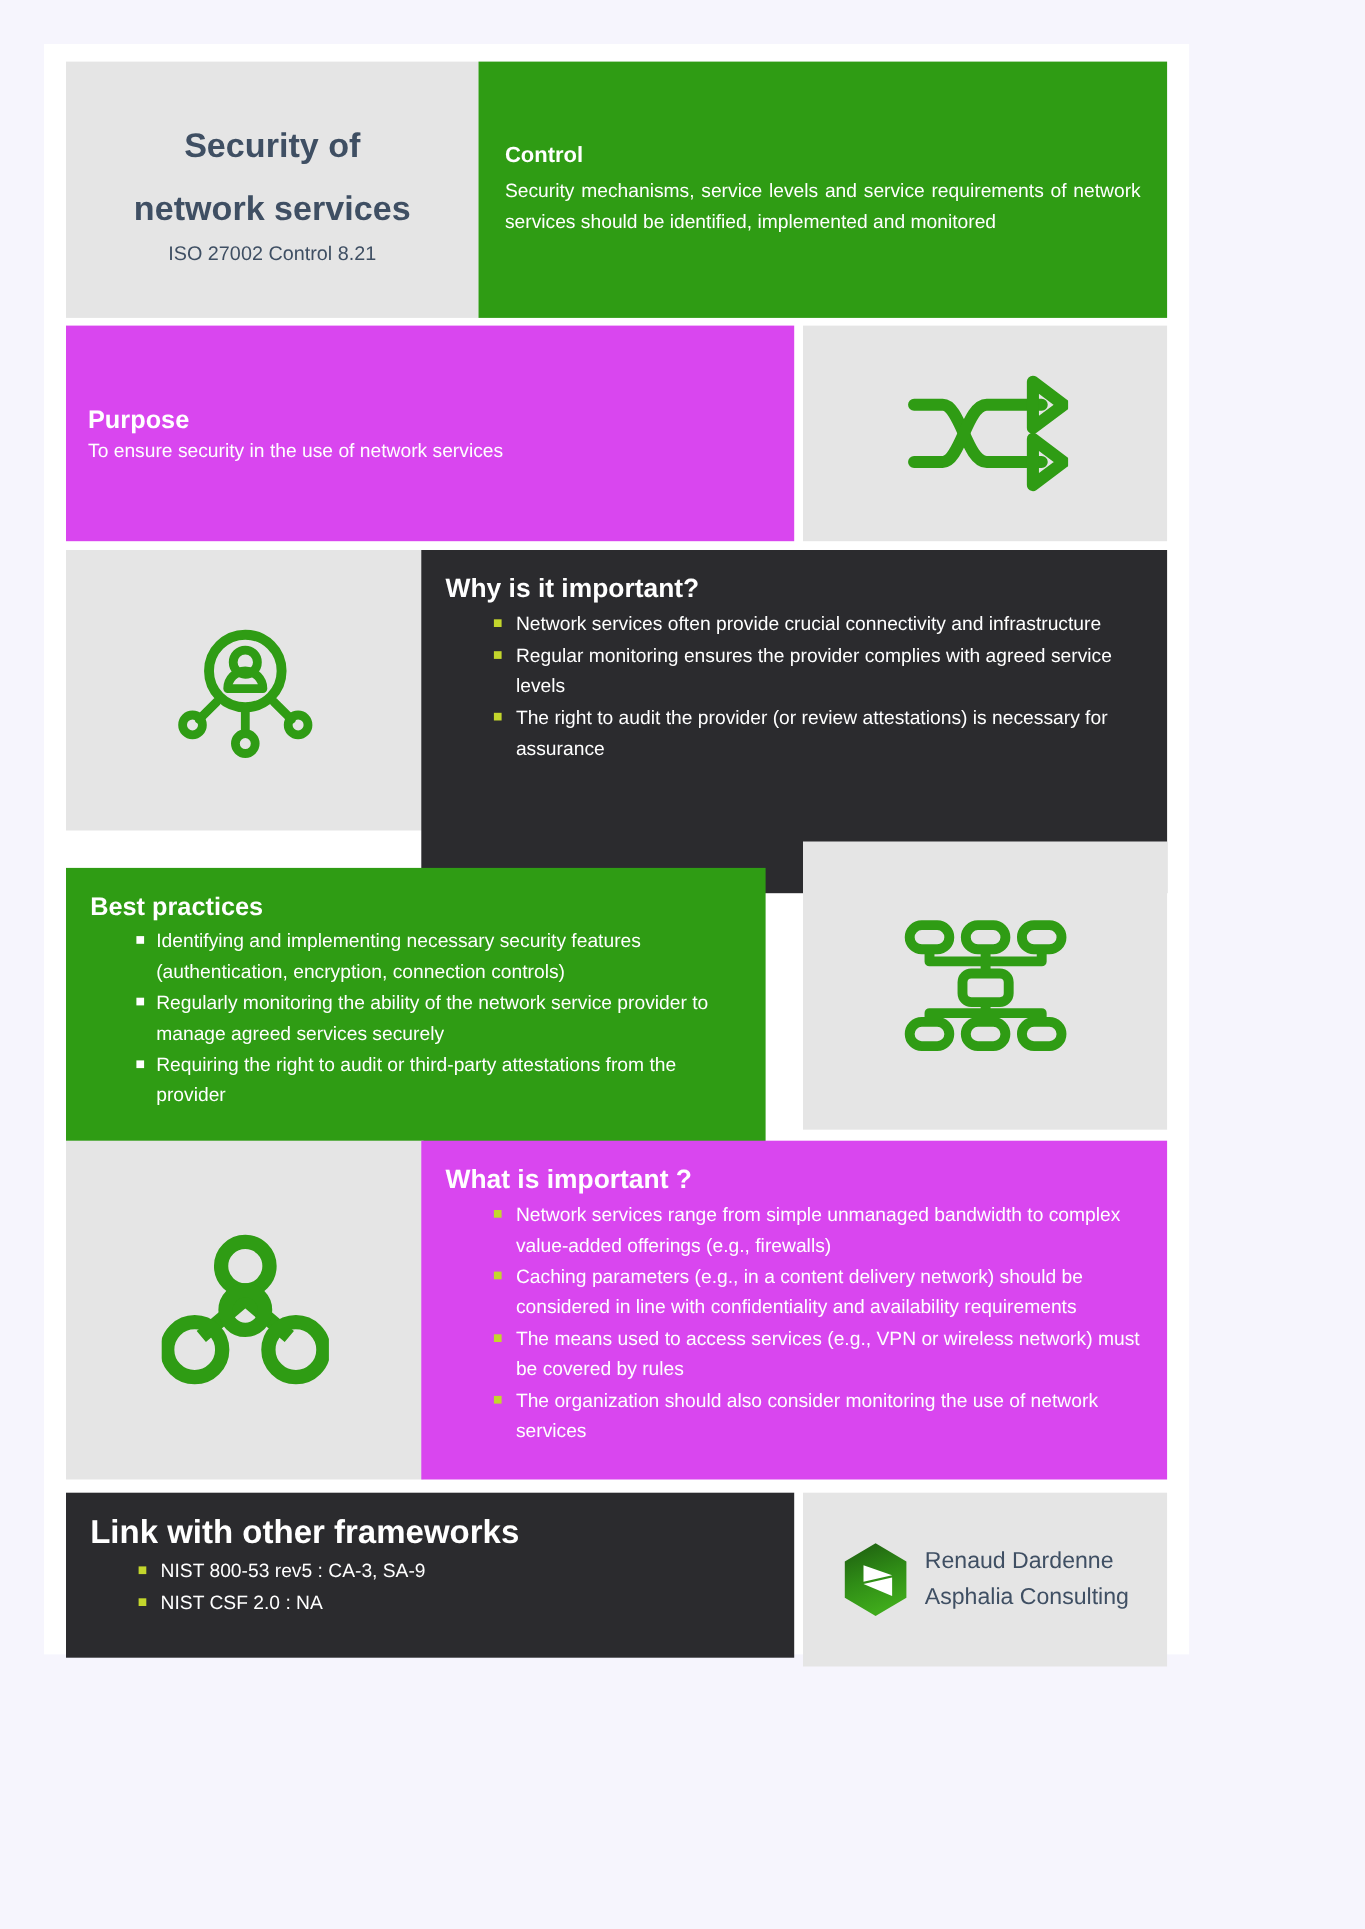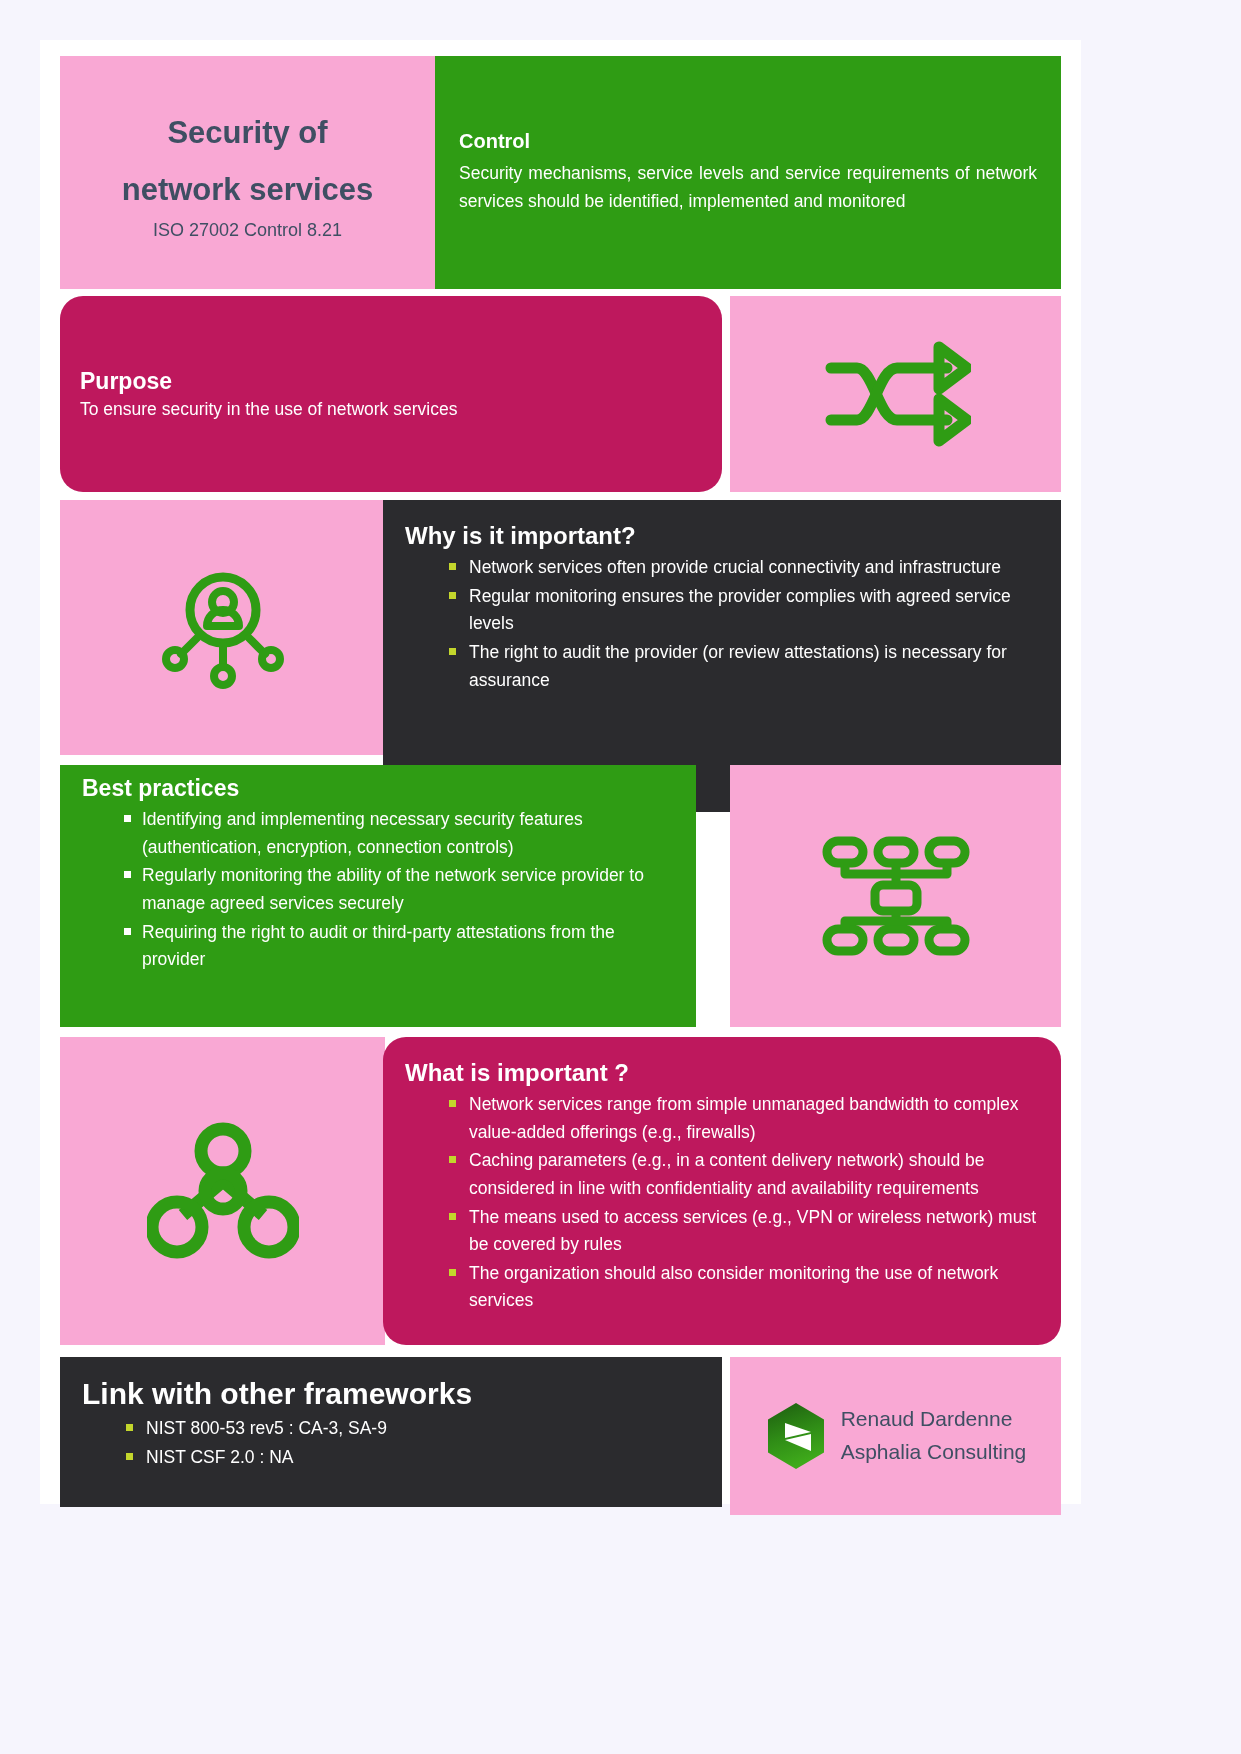--- a/index.html
+++ b/index.html
@@ -8,23 +8,23 @@
     background:#f6f5fd;
     font-family:"Liberation Sans", sans-serif;
     -webkit-font-smoothing:antialiased;
   }
   .page{
     position:absolute;left:40px;top:40px;
     width:1041px;height:1464px;
     background:#ffffff;
   }
   .card{position:absolute;box-sizing:border-box;}
-  .lav{background:#f9a8d4;}
+  .lav{background:#e5e5e5;}
   .green{background:#2f9c14;}
-  .slate{background:#be185d;border-radius:23px;}
+  .slate{background:#d946ef;}
   .dark{background:#2b2b2e;}
 
   
   .title-card{left:20px;top:16px;width:375px;height:233px;
     display:flex;flex-direction:column;align-items:center;justify-content:center;}
   .title-main{color:#3f4f63;font-size:31px;font-weight:bold;line-height:1.85;text-align:center;}
   .title-sub{color:#3f4f63;font-size:18px;margin-top:2px;}
 
   
   .control-card{left:395px;top:16px;width:626px;height:233px;
@@ -40,21 +40,21 @@
   .icon-card-1{left:690px;top:256px;width:331px;height:196px;
     display:flex;align-items:center;justify-content:center;}
 
   
   .icon-card-2{left:20px;top:460px;width:325px;height:255px;
     display:flex;align-items:center;justify-content:center;}
   .why-card{left:343px;top:460px;width:678px;height:312px;padding:22px 26px 0 22px;}
   .why-h{color:#ffffff;font-size:24px;font-weight:bold;margin-bottom:4px;}
 
   
-  .bp-card{left:20px;top:725px;width:636px;height:262px;padding:10px 24px 0 22px;}
+  .bp-card{left:20px;top:749px;width:636px;height:262px;padding:22px 24px 0 22px;}
   .bp-h{color:#ffffff;font-size:23px;font-weight:bold;margin-bottom:4px;}
   .icon-card-3{left:690px;top:725px;width:331px;height:262px;
     display:flex;align-items:center;justify-content:center;}
 
   
   .icon-card-4{left:20px;top:997px;width:325px;height:308px;
     display:flex;align-items:center;justify-content:center;}
   .what-card{left:343px;top:997px;width:678px;height:308px;padding:22px 22px 12px 22px;}
   .what-h{color:#ffffff;font-size:24px;font-weight:bold;margin-bottom:4px;}
 

